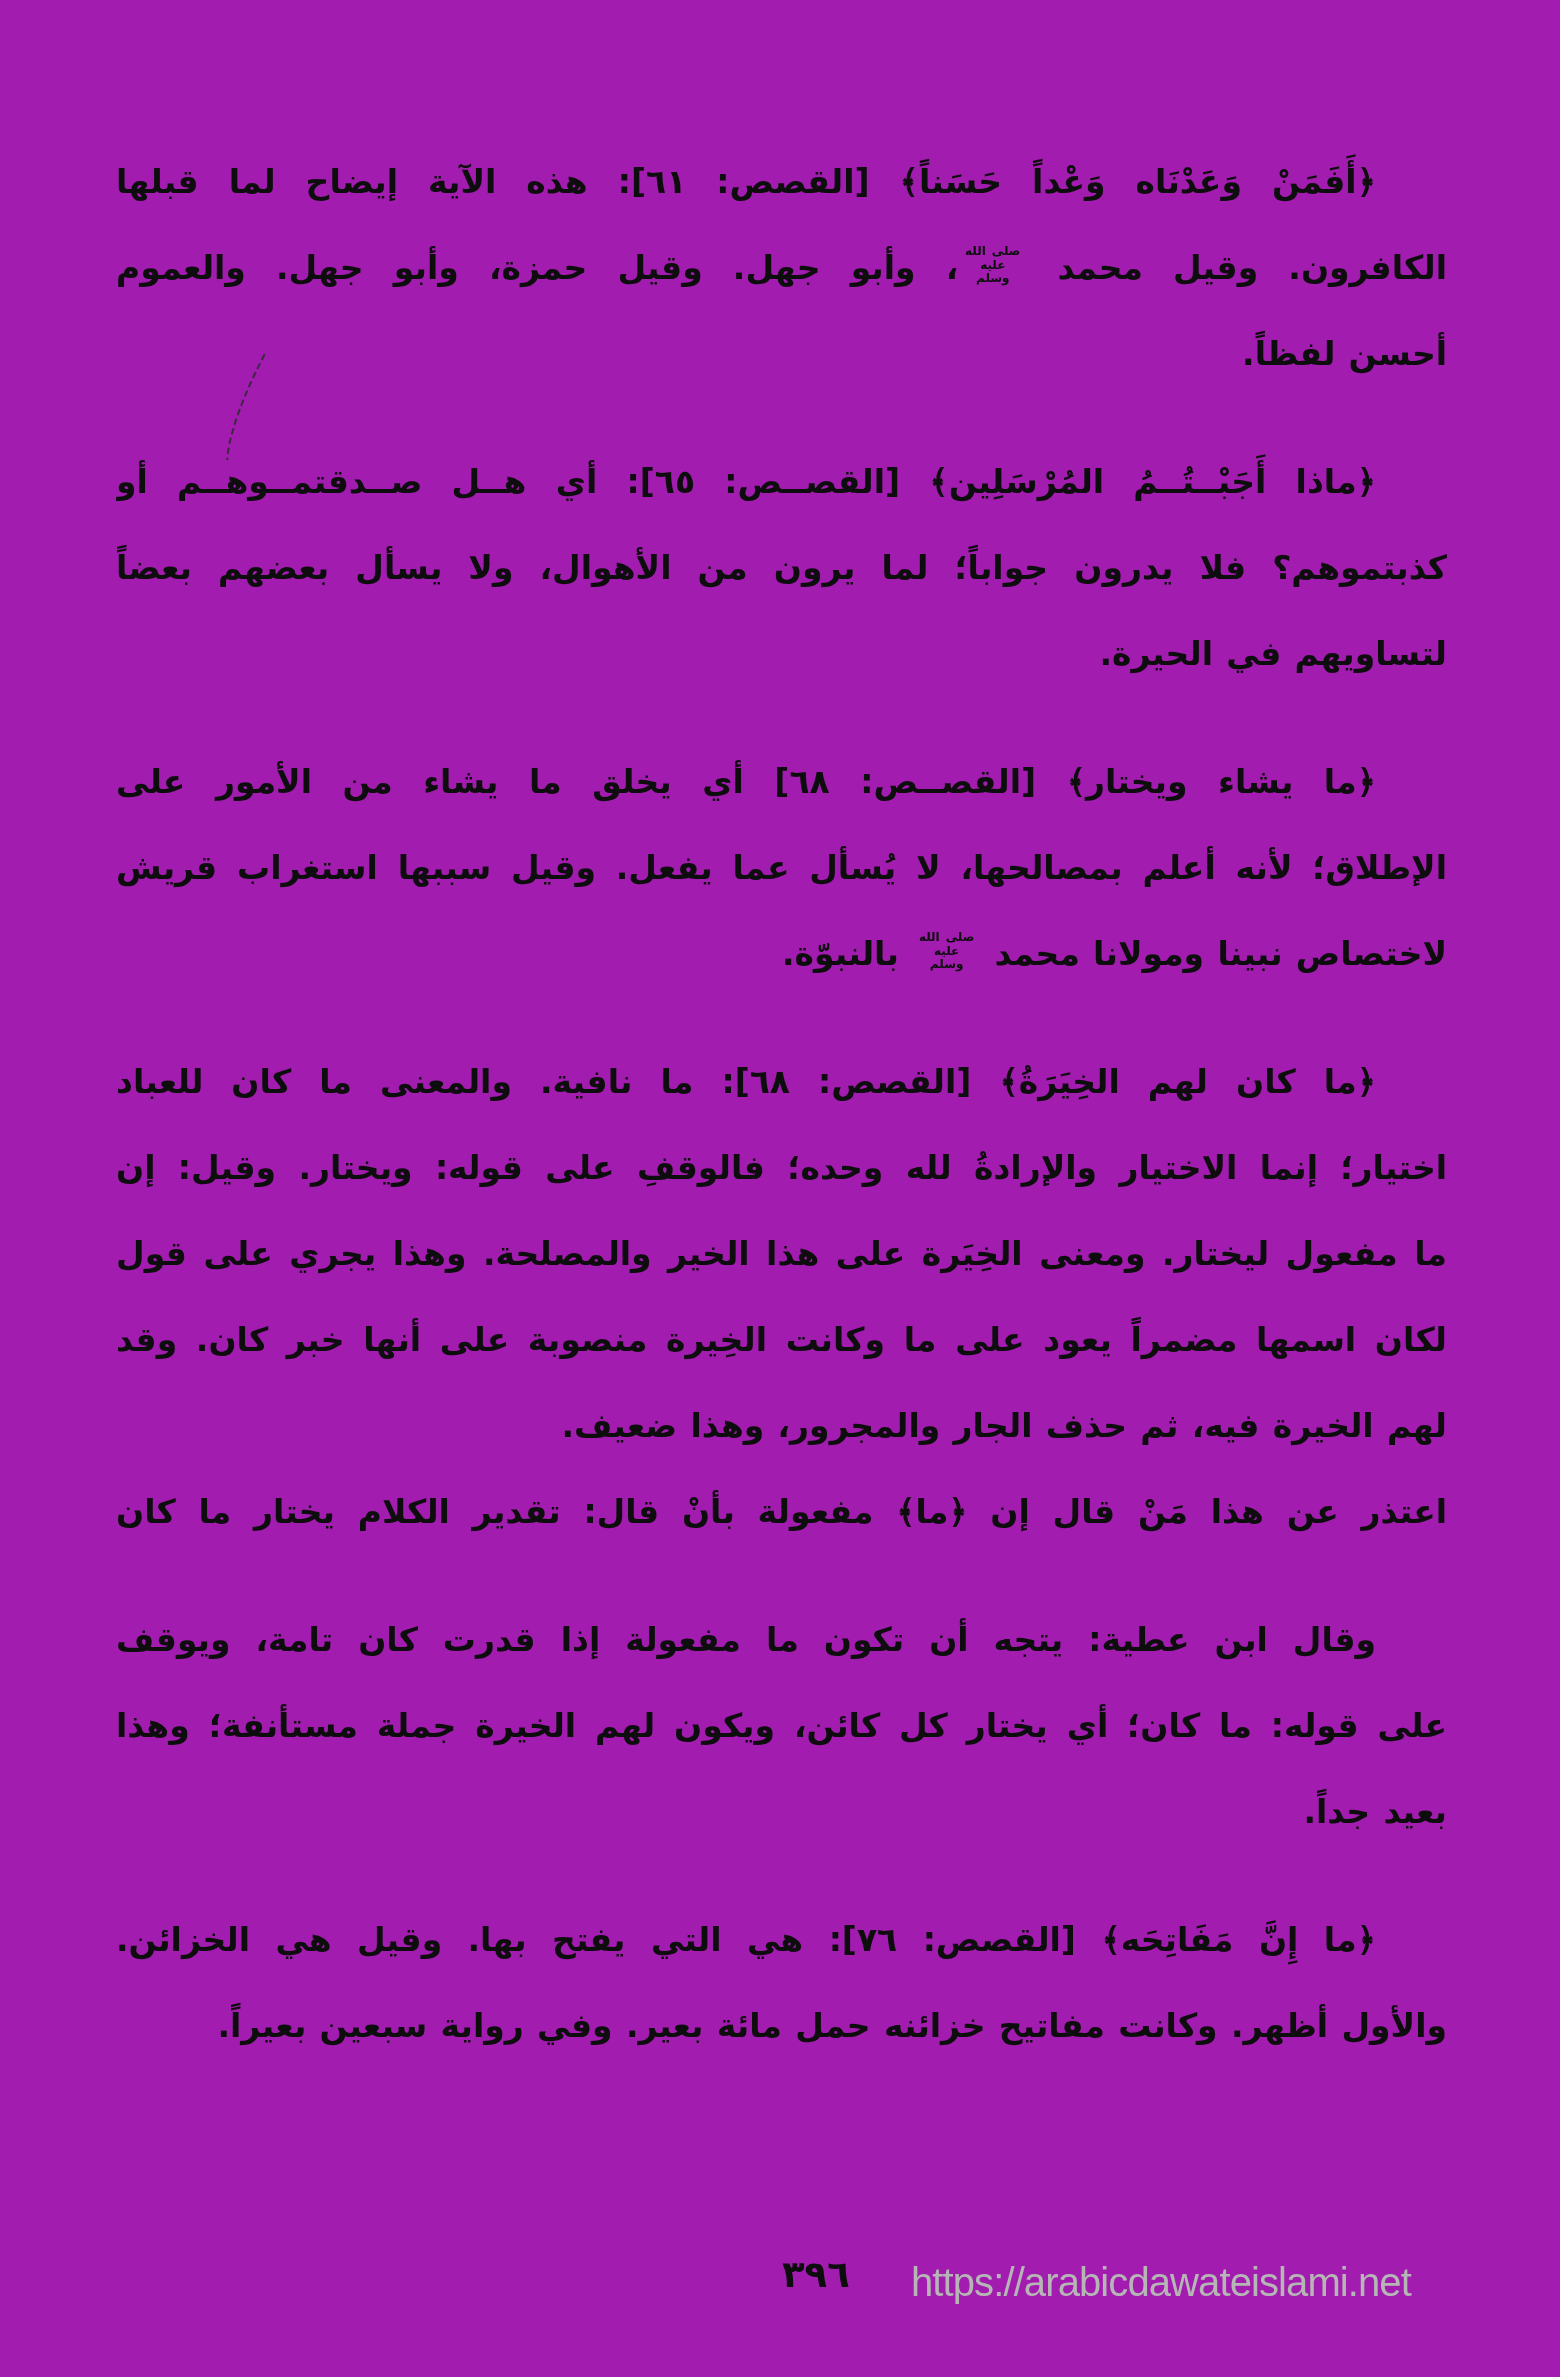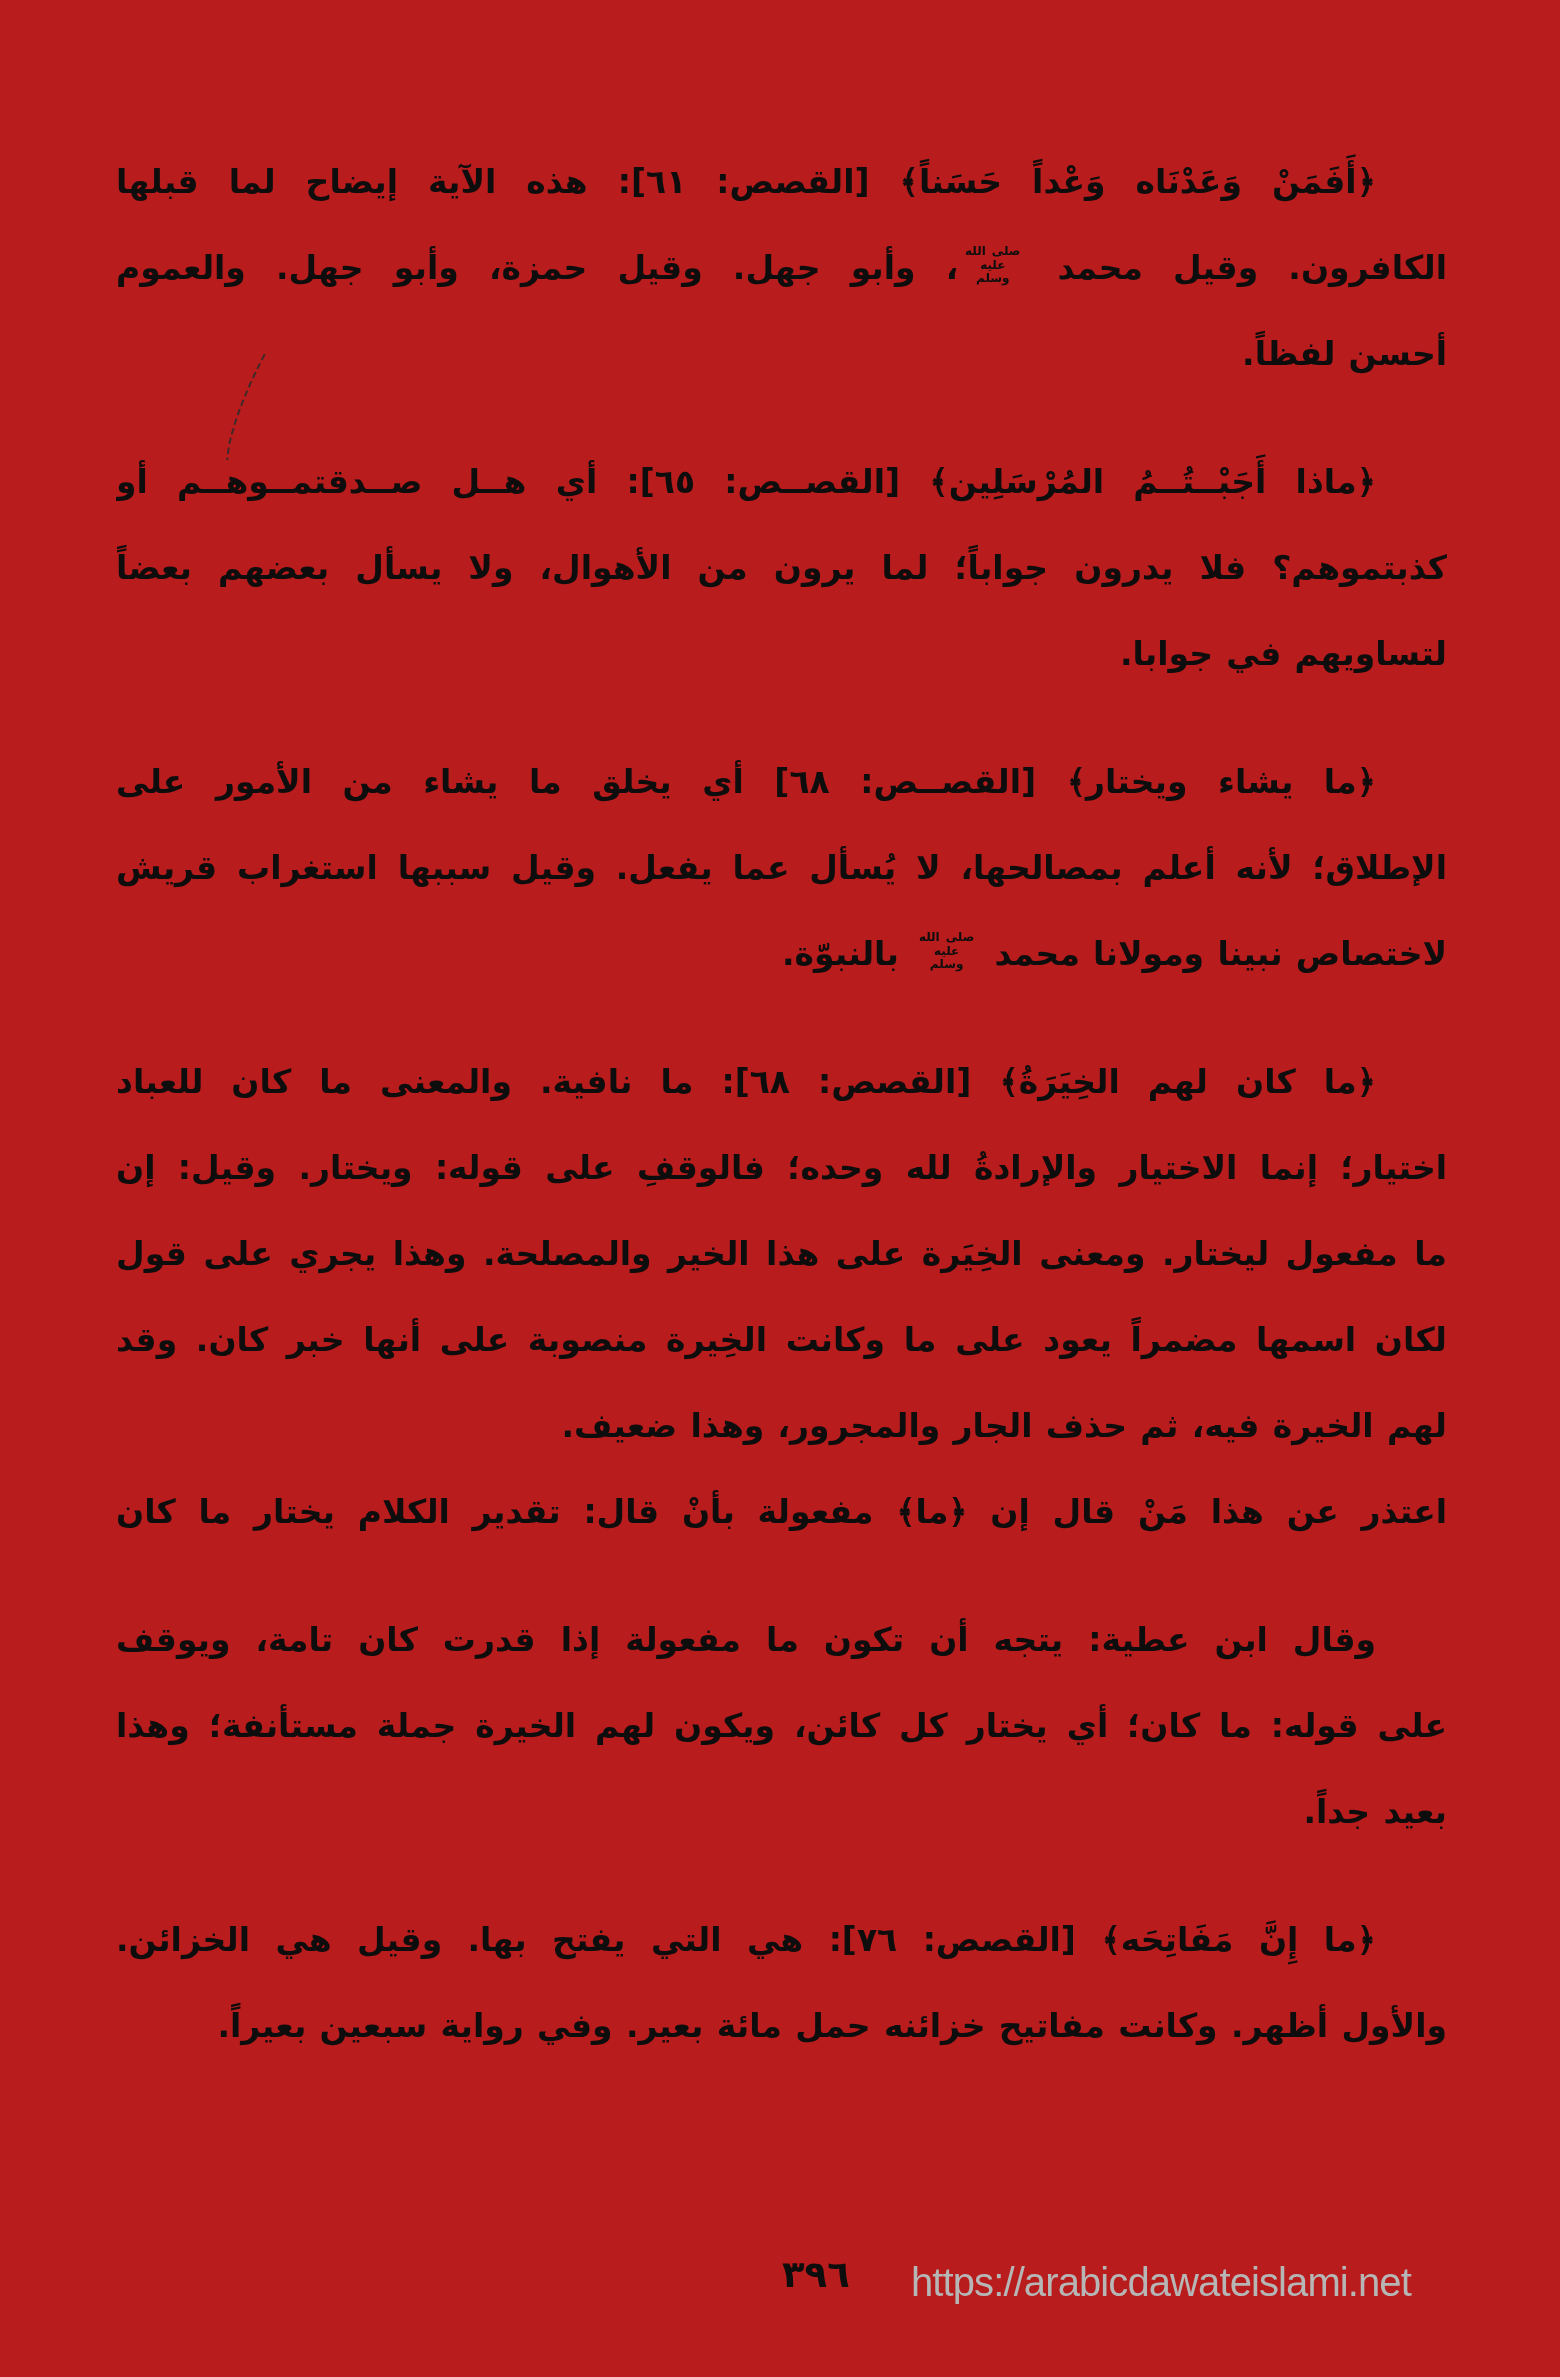--- a/index.html
+++ b/index.html
@@ -87,36 +87,36 @@
   .scan-mark {
     position: absolute;
     left: 0;
     top: 0;
     pointer-events: none;
   }
 </style>
 </head>
 <body>
 
-<div class="page" style="background: #b91c1c;">
+<div class="page" style="background: #a21caf;">
 
   <svg class="scan-mark" width="1560" height="2377" viewBox="0 0 1709 2604">
     <path d="M 290 388 Q 265 436 255 472 Q 250 488 249 504" fill="none" stroke="#2c2c2c" stroke-width="2.2" stroke-dasharray="7 4" opacity="0.85"></path>
   </svg>
 
   <div class="content" id="content" style="color: rgb(13, 13, 13);">
       <div class="para">
         <div class="line first">﴿أَفَمَنْ وَعَدْنَاه وَعْداً حَسَناً﴾ [القصص: ٦١]: هذه الآية إيضاح لما قبلها</div>
         <div class="line">الكافرون. وقيل محمد <span class="saw"><span>صلى الله</span><span>عليه وسلم</span></span>، وأبو جهل. وقيل حمزة، وأبو جهل. والعموم</div>
         <div class="line last">أحسن لفظاً.</div>
       </div>
       <div class="para">
         <div class="line first">﴿ماذا أَجَبْــتُــمُ المُرْسَلِين﴾ [القصــص: ٦٥]: أي هــل صــدقتمــوهــم أو</div>
         <div class="line">كذبتموهم؟ فلا يدرون جواباً؛ لما يرون من الأهوال، ولا يسأل بعضهم بعضاً</div>
-        <div class="line last">لتساويهم في جوابا.</div>
+        <div class="line last">لتساويهم في الحيرة.</div>
       </div>
       <div class="para">
         <div class="line first">﴿ما يشاء ويختار﴾ [القصــص: ٦٨] أي يخلق ما يشاء من الأمور على</div>
         <div class="line">الإطلاق؛ لأنه أعلم بمصالحها، لا يُسأل عما يفعل. وقيل سببها استغراب قريش</div>
         <div class="line last">لاختصاص نبينا ومولانا محمد <span class="saw"><span>صلى الله</span><span>عليه وسلم</span></span> بالنبوّة.</div>
       </div>
       <div class="para">
         <div class="line first">﴿ما كان لهم الخِيَرَةُ﴾ [القصص: ٦٨]: ما نافية. والمعنى ما كان للعباد</div>
         <div class="line">اختيار؛ إنما الاختيار والإرادةُ لله وحده؛ فالوقفِ على قوله: ويختار. وقيل: إن</div>
         <div class="line">ما مفعول ليختار. ومعنى الخِيَرة على هذا الخير والمصلحة. وهذا يجري على قول</div>

